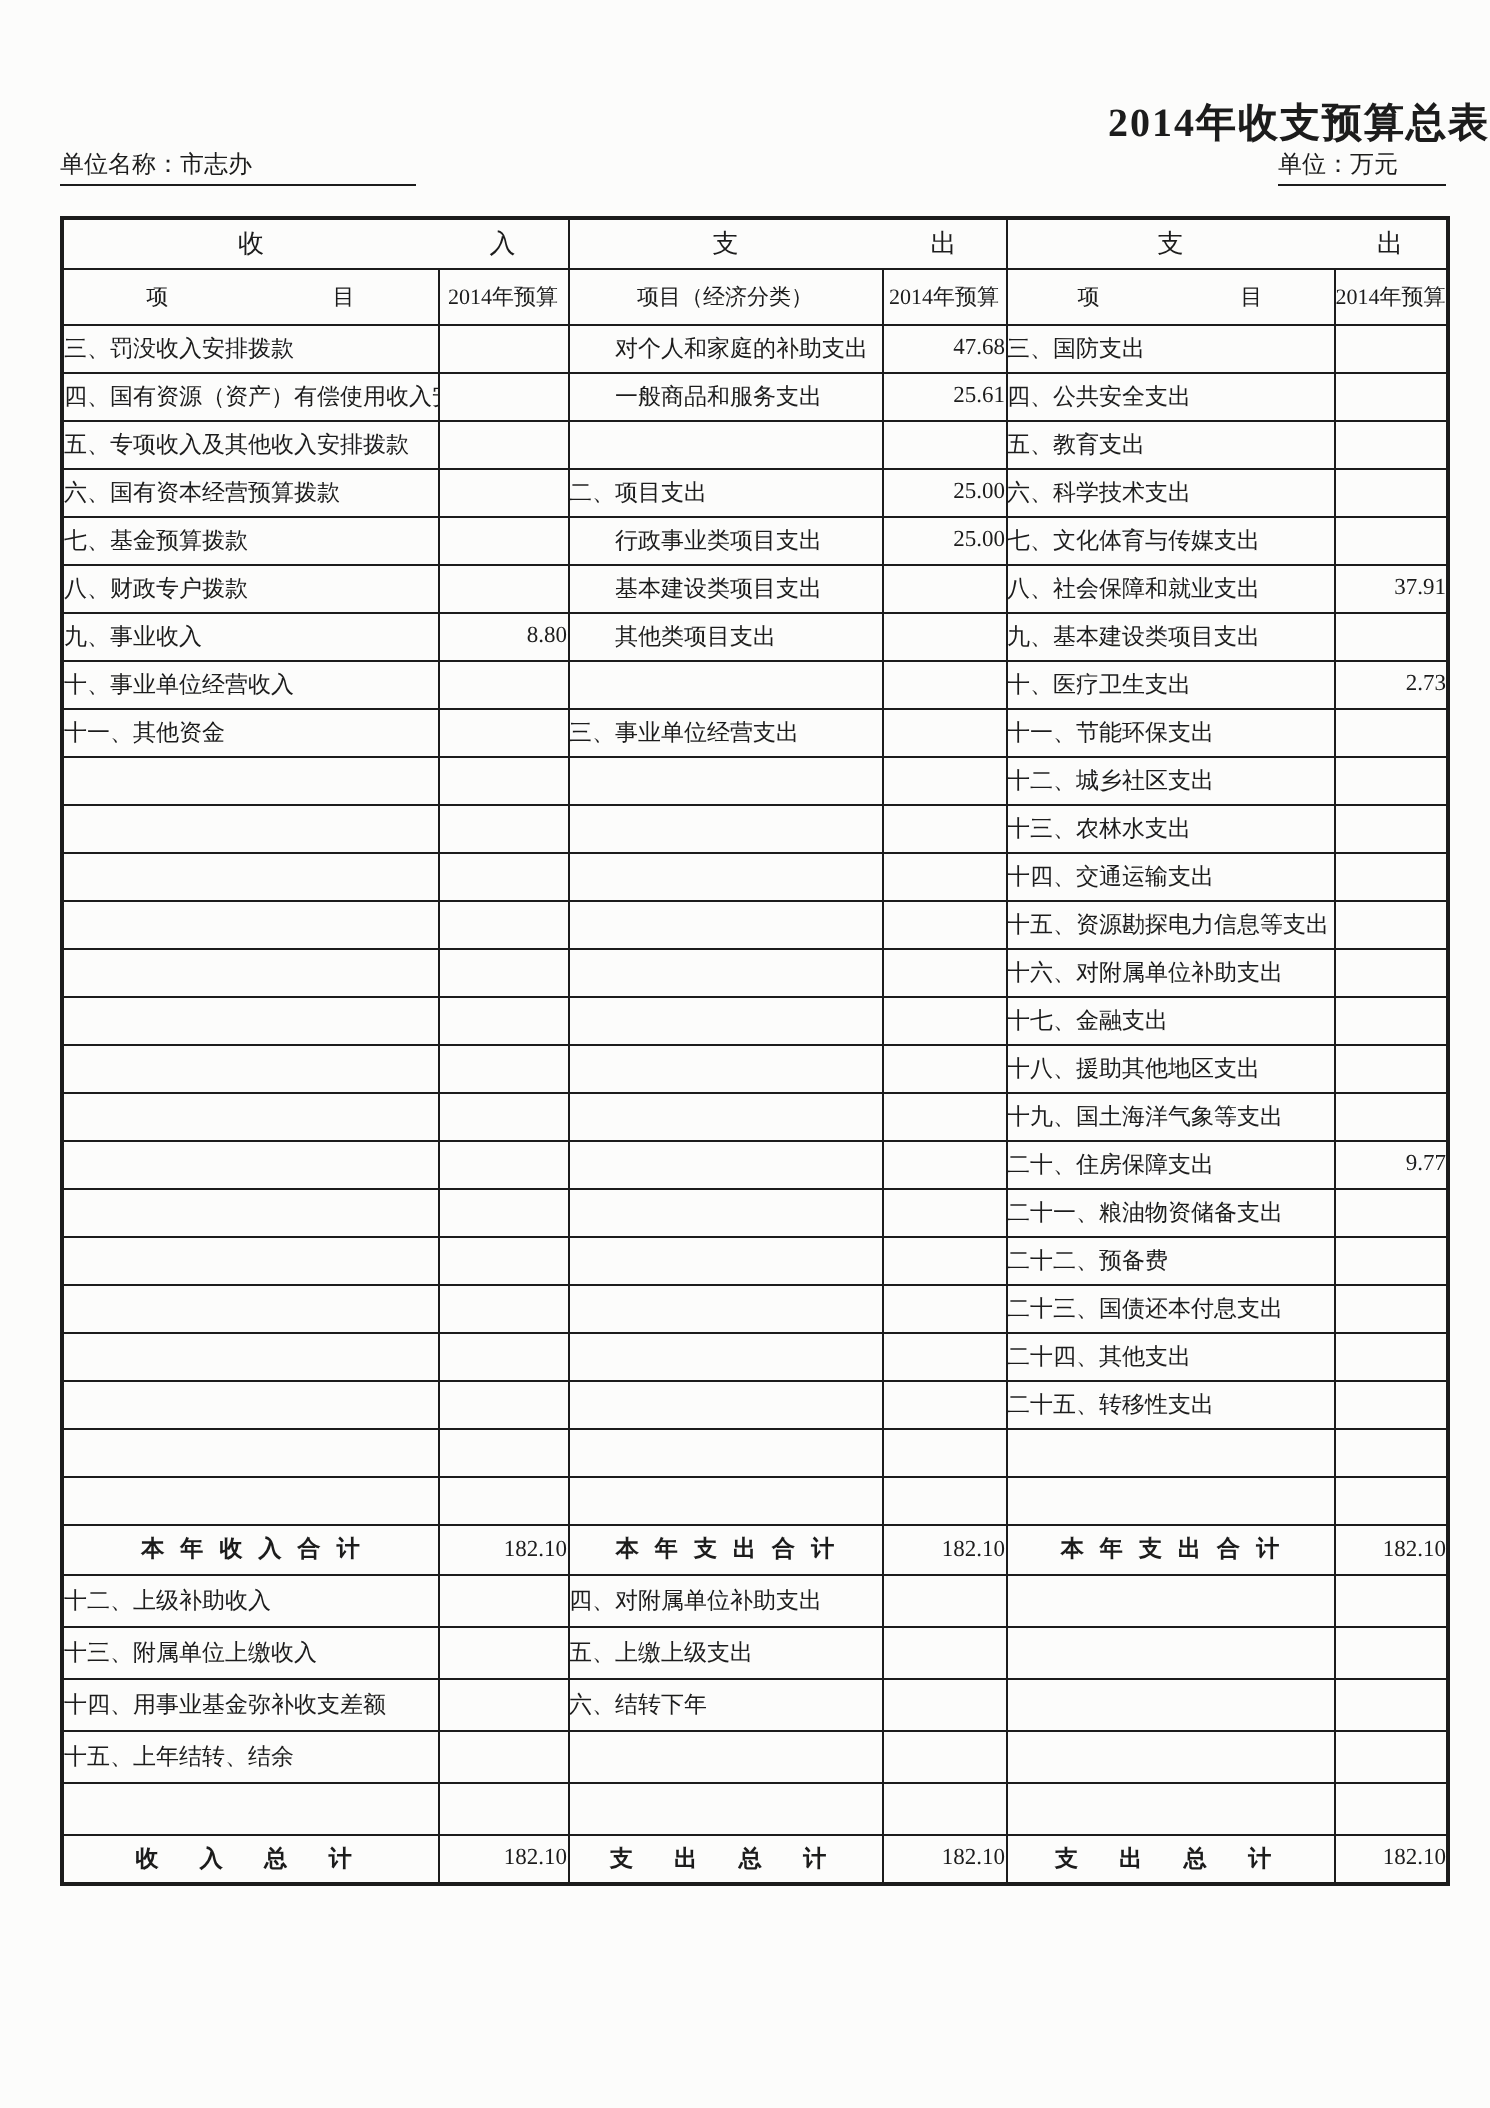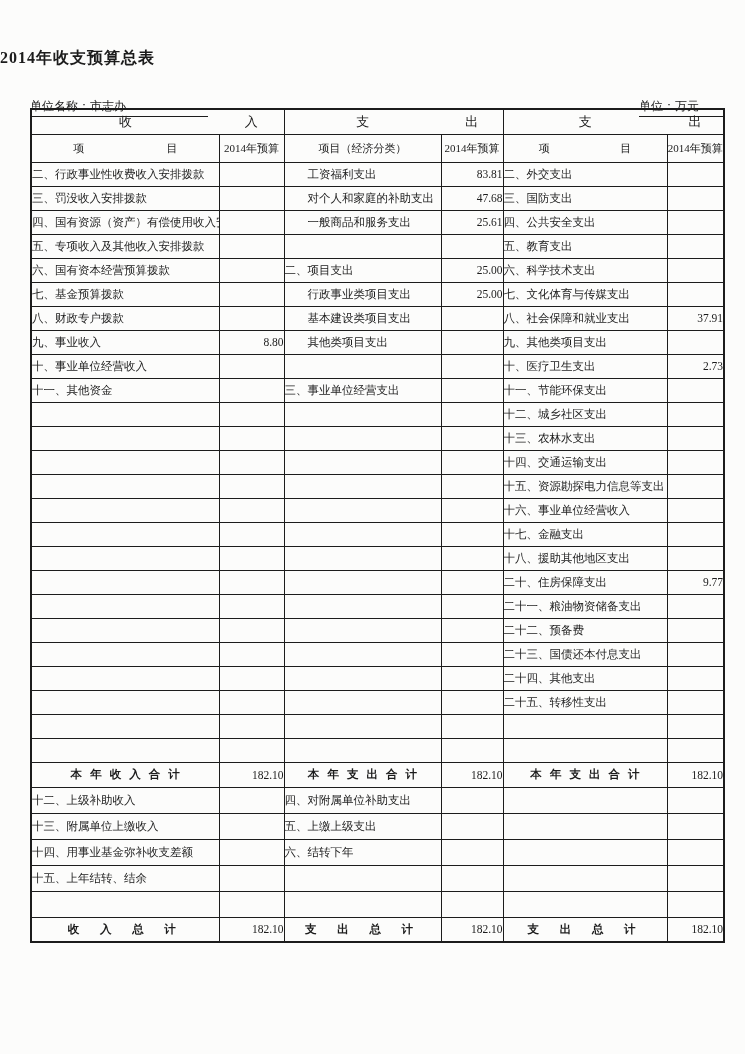--- a/index.html
+++ b/index.html
@@ -11,25 +11,25 @@
   .page{
     position:relative;
     width:745px;height:1054px;
     background:var(--paper);
     font-family:"Liberation Serif","DejaVu Serif",serif;
     color:var(--ink);
     overflow:hidden;
   }
   .title{
     position:absolute;top:48px;left:0;width:100%;
-    margin:0;text-align:left;
-    font-size:16px;font-weight:bold;letter-spacing:1px;
+    margin:0;text-align:right;
+    font-size:20px;font-weight:bold;letter-spacing:1px;
   }
   .meta{
-    position:absolute;top:100px;left:30px;width:693px;height:17px;
+    position:absolute;top:76px;left:30px;width:693px;height:17px;
     display:flex;justify-content:space-between;align-items:flex-end;
     font-size:12px;
   }
   .unit-name{display:inline-block;width:178px;border-bottom:1px solid var(--ink);padding-bottom:1px;}
   .unit-measure{display:inline-block;width:84px;border-bottom:1px solid var(--ink);padding-bottom:1px;font-family:Liberation Serif, serif;}
   table.budget{
     position:absolute;top:108px;left:30px;width:693px;
     border-collapse:collapse;table-layout:fixed;
     font-size:11.5px;
     border:2px solid var(--ink);
@@ -96,28 +96,20 @@
           <div class="split">
             <span>项</span>
             <span>目</span>
           </div>
         </th>
         <th>2014年预算</th>
       </tr>
     </thead>
     <tbody class="main">
         <tr>
-          <td class="lbl">二、行政事业性收费收入安排拨款</td>
-          <td class="val"></td>
-          <td class="lbl">　　工资福利支出</td>
-          <td class="val">83.81</td>
-          <td class="lbl">二、外交支出</td>
-          <td class="val"></td>
-        </tr>
-        <tr>
           <td class="lbl">三、罚没收入安排拨款</td>
           <td class="val"></td>
           <td class="lbl">　　对个人和家庭的补助支出</td>
           <td class="val">47.68</td>
           <td class="lbl">三、国防支出</td>
           <td class="val"></td>
         </tr>
         <tr>
           <td class="lbl">四、国有资源（资产）有偿使用收入安排拨款</td>
           <td class="val"></td>
@@ -156,21 +148,21 @@
           <td class="lbl">　　基本建设类项目支出</td>
           <td class="val"></td>
           <td class="lbl">八、社会保障和就业支出</td>
           <td class="val">37.91</td>
         </tr>
         <tr>
           <td class="lbl">九、事业收入</td>
           <td class="val">8.80</td>
           <td class="lbl">　　其他类项目支出</td>
           <td class="val"></td>
-          <td class="lbl">九、其他类项目支出</td>
+          <td class="lbl">九、基本建设类项目支出</td>
           <td class="val"></td>
         </tr>
         <tr>
           <td class="lbl">十、事业单位经营收入</td>
           <td class="val"></td>
           <td class="lbl"></td>
           <td class="val"></td>
           <td class="lbl">十、医疗卫生支出</td>
           <td class="val">2.73</td>
         </tr>
@@ -212,37 +204,45 @@
           <td class="lbl"></td>
           <td class="val"></td>
           <td class="lbl">十五、资源勘探电力信息等支出</td>
           <td class="val"></td>
         </tr>
         <tr>
           <td class="lbl"></td>
           <td class="val"></td>
           <td class="lbl"></td>
           <td class="val"></td>
-          <td class="lbl">十六、事业单位经营收入</td>
+          <td class="lbl">十六、对附属单位补助支出</td>
           <td class="val"></td>
         </tr>
         <tr>
           <td class="lbl"></td>
           <td class="val"></td>
           <td class="lbl"></td>
           <td class="val"></td>
           <td class="lbl">十七、金融支出</td>
           <td class="val"></td>
         </tr>
         <tr>
           <td class="lbl"></td>
           <td class="val"></td>
           <td class="lbl"></td>
           <td class="val"></td>
           <td class="lbl">十八、援助其他地区支出</td>
+          <td class="val"></td>
+        </tr>
+        <tr>
+          <td class="lbl"></td>
+          <td class="val"></td>
+          <td class="lbl"></td>
+          <td class="val"></td>
+          <td class="lbl">十九、国土海洋气象等支出</td>
           <td class="val"></td>
         </tr>
         <tr>
           <td class="lbl"></td>
           <td class="val"></td>
           <td class="lbl"></td>
           <td class="val"></td>
           <td class="lbl">二十、住房保障支出</td>
           <td class="val">9.77</td>
         </tr>

